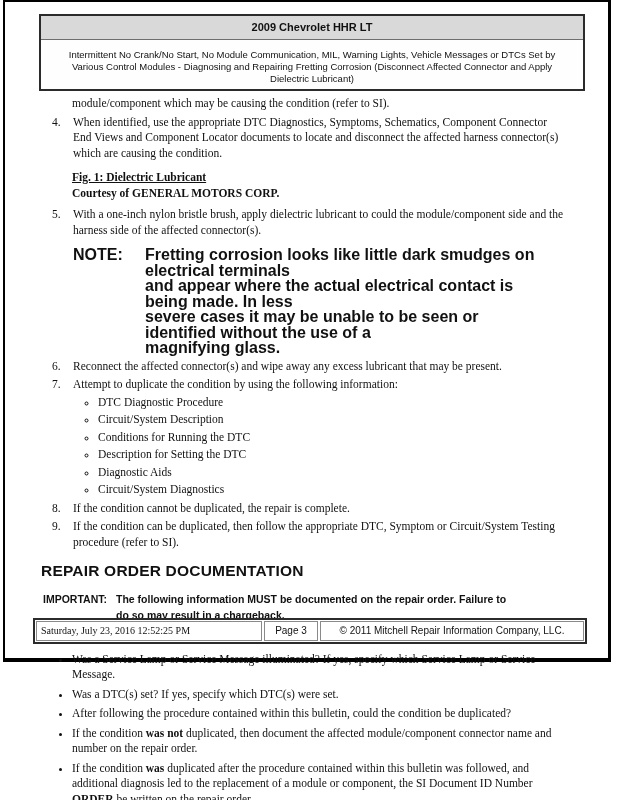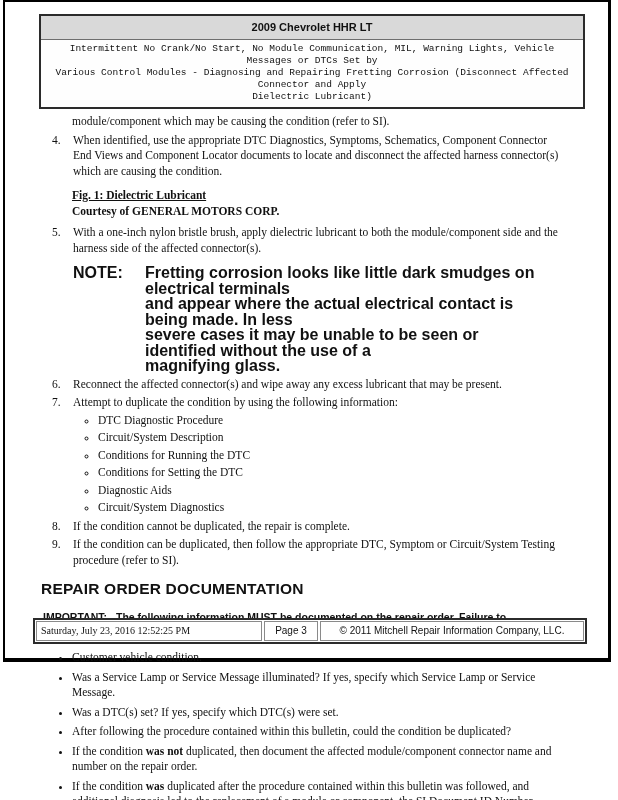--- a/index.html
+++ b/index.html
@@ -18,23 +18,23 @@
 
   
   .header-box { margin: 12px 0 0 4px; width: 546px; border: 2px solid #2b2b2b; }
   .header-title {
     background: #d9d9d9;
     font-family: "Liberation Sans", "DejaVu Sans", sans-serif;
     font-weight: bold; font-size: 11px; text-align: center;
     padding: 5px 4px 6px; border-bottom: 1px solid #6e6e6e;
   }
   .header-subtitle {
-    font-family: Liberation Mono, monospace;
+    font-family: Liberation Sans, sans-serif;
     font-size: 9.5px; line-height: 12px; text-align: center;
-    padding: 3px 6px 4px; white-space: pre-line; background: #fefefe;
+    padding: 9px 6px 4px; white-space: pre-line; background: #fefefe;
   }
 
   
   .bodytext { font-size: 11.5px; line-height: 15.5px; }
   .continuation { margin: 5px 0 0 37px; white-space: pre-line; }
   .step { display: flex; margin-top: 3px; padding-left: 17px; }
   .step-num { width: 21px; flex: 0 0 21px; }
   .step-text { white-space: pre-line; flex: 1; }
 
   .figure-block { margin: 9px 0 6px 37px; font-weight: bold; }
@@ -106,21 +106,21 @@
 which are causing the condition.</span>
       </div>
 
       <div class="figure-block">
         <div class="figure-caption">Fig. 1: Dielectric Lubricant</div>
         <div class="figure-courtesy">Courtesy of GENERAL MOTORS CORP.</div>
       </div>
 
       <div class="step">
         <span class="step-num">5.</span>
-        <span class="step-text">With a one-inch nylon bristle brush, apply dielectric lubricant to both the module/component side and the
+        <span class="step-text">With a one-inch nylon bristle brush, apply dielectric lubricant to could the module/component side and the
 harness side of the affected connector(s).</span>
       </div>
 
       <div class="note-block">
         <span class="note-label">NOTE:</span>
         <span class="note-text">Fretting corrosion looks like little dark smudges on electrical terminals
 and appear where the actual electrical contact is being made. In less
 severe cases it may be unable to be seen or identified without the use of a
 magnifying glass.</span>
       </div>
@@ -132,21 +132,21 @@
 
       <div class="step">
         <span class="step-num">7.</span>
         <span class="step-text">Attempt to duplicate the condition by using the following information:</span>
       </div>
 
       <ul class="sublist">
           <li>DTC Diagnostic Procedure</li>
           <li>Circuit/System Description</li>
           <li>Conditions for Running the DTC</li>
-          <li>Conditions for Setting the DTC</li>
+          <li>Description for Setting the DTC</li>
           <li>Diagnostic Aids</li>
           <li>Circuit/System Diagnostics</li>
         </ul>
 
       <div class="step">
         <span class="step-num">8.</span>
         <span class="step-text">If the condition cannot be duplicated, the repair is complete.</span>
       </div>
 
       <div class="step">

